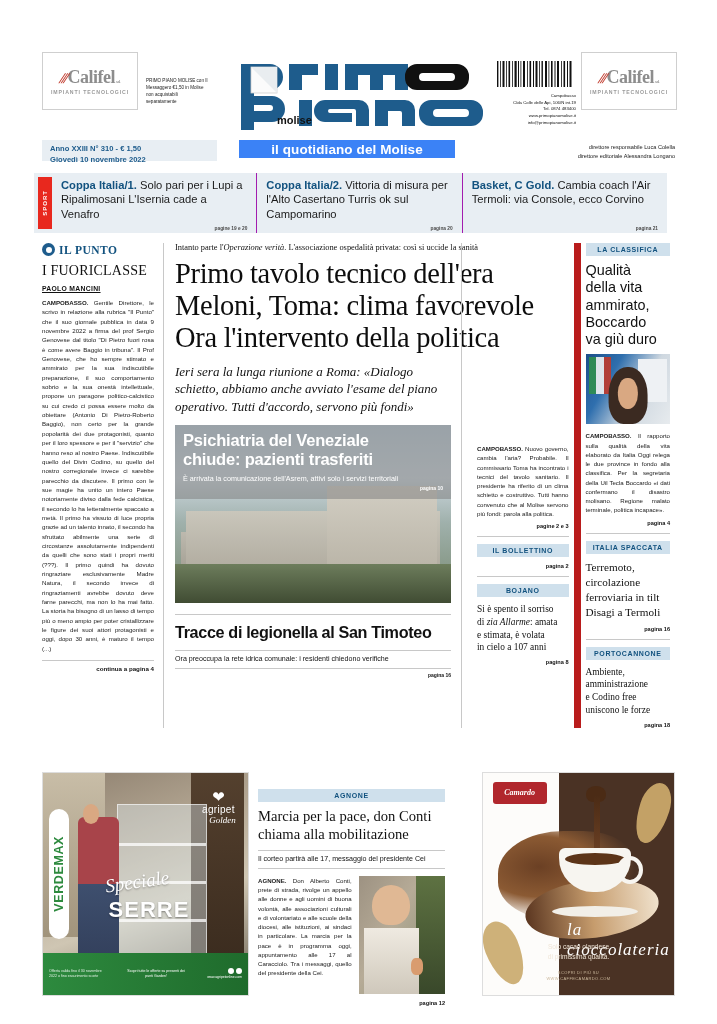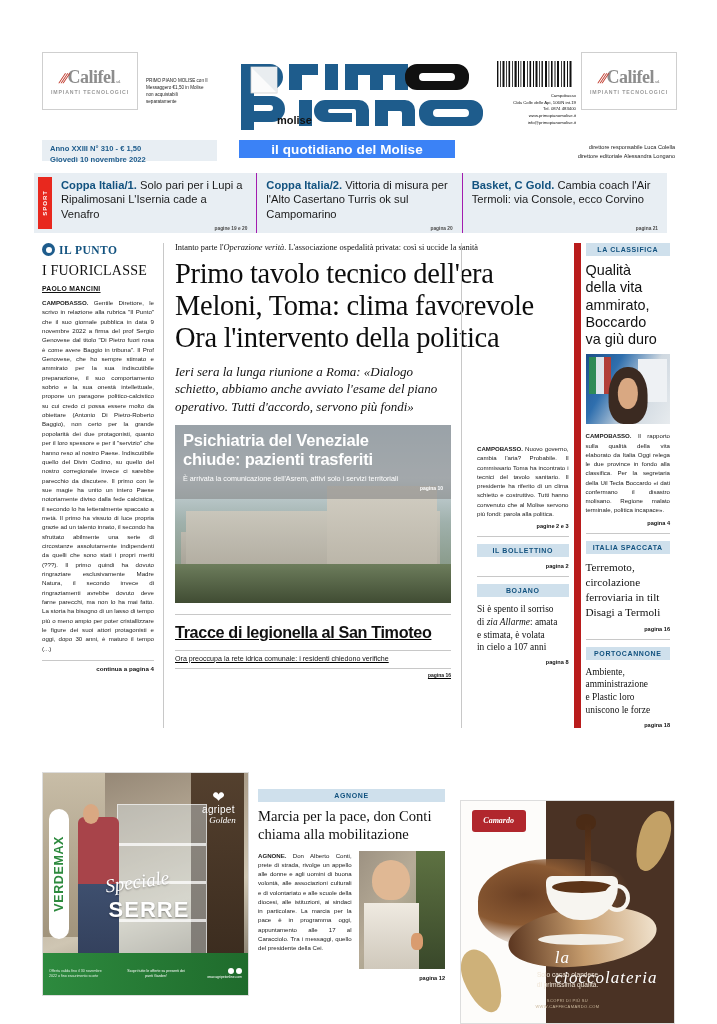--- a/index.html
+++ b/index.html
@@ -101,21 +101,21 @@
                   background:linear-gradient(180deg,#bdb9ae,#8e8a7e); }
   .photo-trees { position:absolute; left:0; bottom:0; width:100%; height:22%;
                  background:linear-gradient(180deg,#6d7d5c,#404c33); }
   .photo-overlay { position:absolute; left:0; top:0; width:100%; padding:6px 8px 8px 8px;
                    background:rgba(130,130,130,0.55); }
   .photo-title { font-size:16.5px; font-weight:bold; color:#fff; line-height:1.16;
                  letter-spacing:-0.2px; }
   .photo-sub { font-size:7.2px; color:#fff; margin-top:4px; line-height:1.3; }
   .photo-page { font-size:5px; font-weight:bold; color:#fff; text-align:right; margin-top:2px; }
 
-  .legio { margin-top:11px; border-top:1px solid #c8c8c8; padding-top:8px;text-decoration:underline; }
+  .legio { margin-top:11px; border-top:1px solid #c8c8c8; padding-top:8px; }
   .legio-title { font-size:16.2px; font-weight:bold; color:#111; line-height:1.2;
                  letter-spacing:-0.35px; white-space:nowrap; }
   .legio-sub { font-size:7.1px; color:#111; margin-top:7px; line-height:1.35;
                border-top:1px solid #c8c8c8; border-bottom:1px solid #c8c8c8; padding:4px 0; }
   .legio-page { font-size:5px; font-weight:bold; text-align:right; margin-top:3px; color:#111; }
 
   
   .col-right { width:214px; padding-left:10px; border-left:1px solid #c8c8c8; display:flex; }
   .rc { width:50%; padding:0 5px; }
   .rc + .rc { border-left:7px solid #b91c1c; }
@@ -137,22 +137,22 @@
   .rc-page { font-size:5.6px; font-weight:bold; text-align:right; margin-top:5px; color:#111; }
   .rc-rule { border-top:1px solid #c8c8c8; margin:7px 0 0 0; }
   .num-head { font-size:15.2px; color:#111; line-height:1.3; }
   .small-serif { font-family:"Liberation Serif", serif; font-size:9.4px; line-height:1.36; color:#111; }
   .small-serif i { font-style:italic; }
 
   
   .bottom { position:absolute; left:42px; top:772px; width:633px; display:flex; }
   .ad-left { width:207px; height:224px; position:relative; overflow:hidden; border:1px solid #ddd; }
   .agnone-col { width:205px; padding:17px 9px; }
-  .ad-right { width:215px; height:224px; position:relative; overflow:hidden; border:1px solid #ddd;
-              margin-left:auto;margin-top:28px; }
+  .ad-right { width:193px; height:224px; position:relative; overflow:hidden; border:1px solid #ddd;
+              margin-left:auto; }
 
   
   .vm-photo { position:absolute; inset:0; background:linear-gradient(160deg,#8d7f6e 0%,#b5a894 35%,#cfc6b3 60%,#6d6455 100%); }
   .vm-door { position:absolute; right:2%; top:0; width:26%; height:88%; background:linear-gradient(#54402e,#3a2b1e); }
   .vm-wall { position:absolute; left:0; top:0; width:30%; height:74%; background:linear-gradient(#c8bda7,#a1947c); }
   .vm-greenhouse { position:absolute; left:36%; top:14%; width:44%; height:72%;
                    background:rgba(225,235,240,0.42); border:1px solid rgba(255,255,255,0.6); }
   .vm-shelf { position:absolute; left:0; width:100%; height:3px; background:rgba(255,255,255,0.75); }
   .vm-person { position:absolute; left:17%; bottom:8%; width:20%; height:72%;
                background:linear-gradient(180deg,#a8444a 0%,#a8444a 42%,#3e4f6e 42%,#33405c 88%, #cbb79a 88%); border-radius:6px 6px 2px 2px; }
@@ -477,21 +477,21 @@
             <div>ferroviaria in tilt</div>
             <div>Disagi a Termoli</div>
           </div>
           <div class="rc-page">pagina 16</div>
 
           <div class="rc-rule"></div>
           <div class="tag" style="margin-top:7px">PORTOCANNONE</div>
           <div class="small-serif">
             <div>Ambiente,</div>
             <div>amministrazione</div>
-            <div>e Plastic loro</div>
+            <div>e Codino free</div>
             <div>uniscono le forze</div>
           </div>
           <div class="rc-page">pagina 18</div>
         </div>
 
       </div>
     </div>
   </div>
 
   <div class="bottom">
@@ -529,20 +529,21 @@
         </div>
       </div>
     </div>
 
     <div class="agnone-col">
       <div class="tag">AGNONE</div>
       <div class="ag-title">
         <div>Marcia per la pace, don Conti</div>
         <div>chiama alla mobilitazione</div>
       </div>
+      <div class="ag-sub">Il corteo partirà alle 17, messaggio del presidente Cei</div>
       <div class="ag-row">
         <div class="ag-body"><b>AGNONE.</b><span> Don Alberto Conti, prete di strada, rivolge un appello alle donne e agli uomini di buona volontà, alle associazioni culturali e di volontariato e alle scuole della diocesi, alle istituzioni, ai sindaci in particolare. La marcia per la pace è in programma oggi, appuntamento alle 17 al Caracciolo. Tra i messaggi, quello del presidente della Cei.</span></div>
         <div class="ag-photo">
           <div class="agp-bg"></div>
           <div class="agp-green"></div>
           <div class="agp-head"></div>
           <div class="agp-body"></div>
           <div class="agp-hand"></div>
         </div>
       </div>

